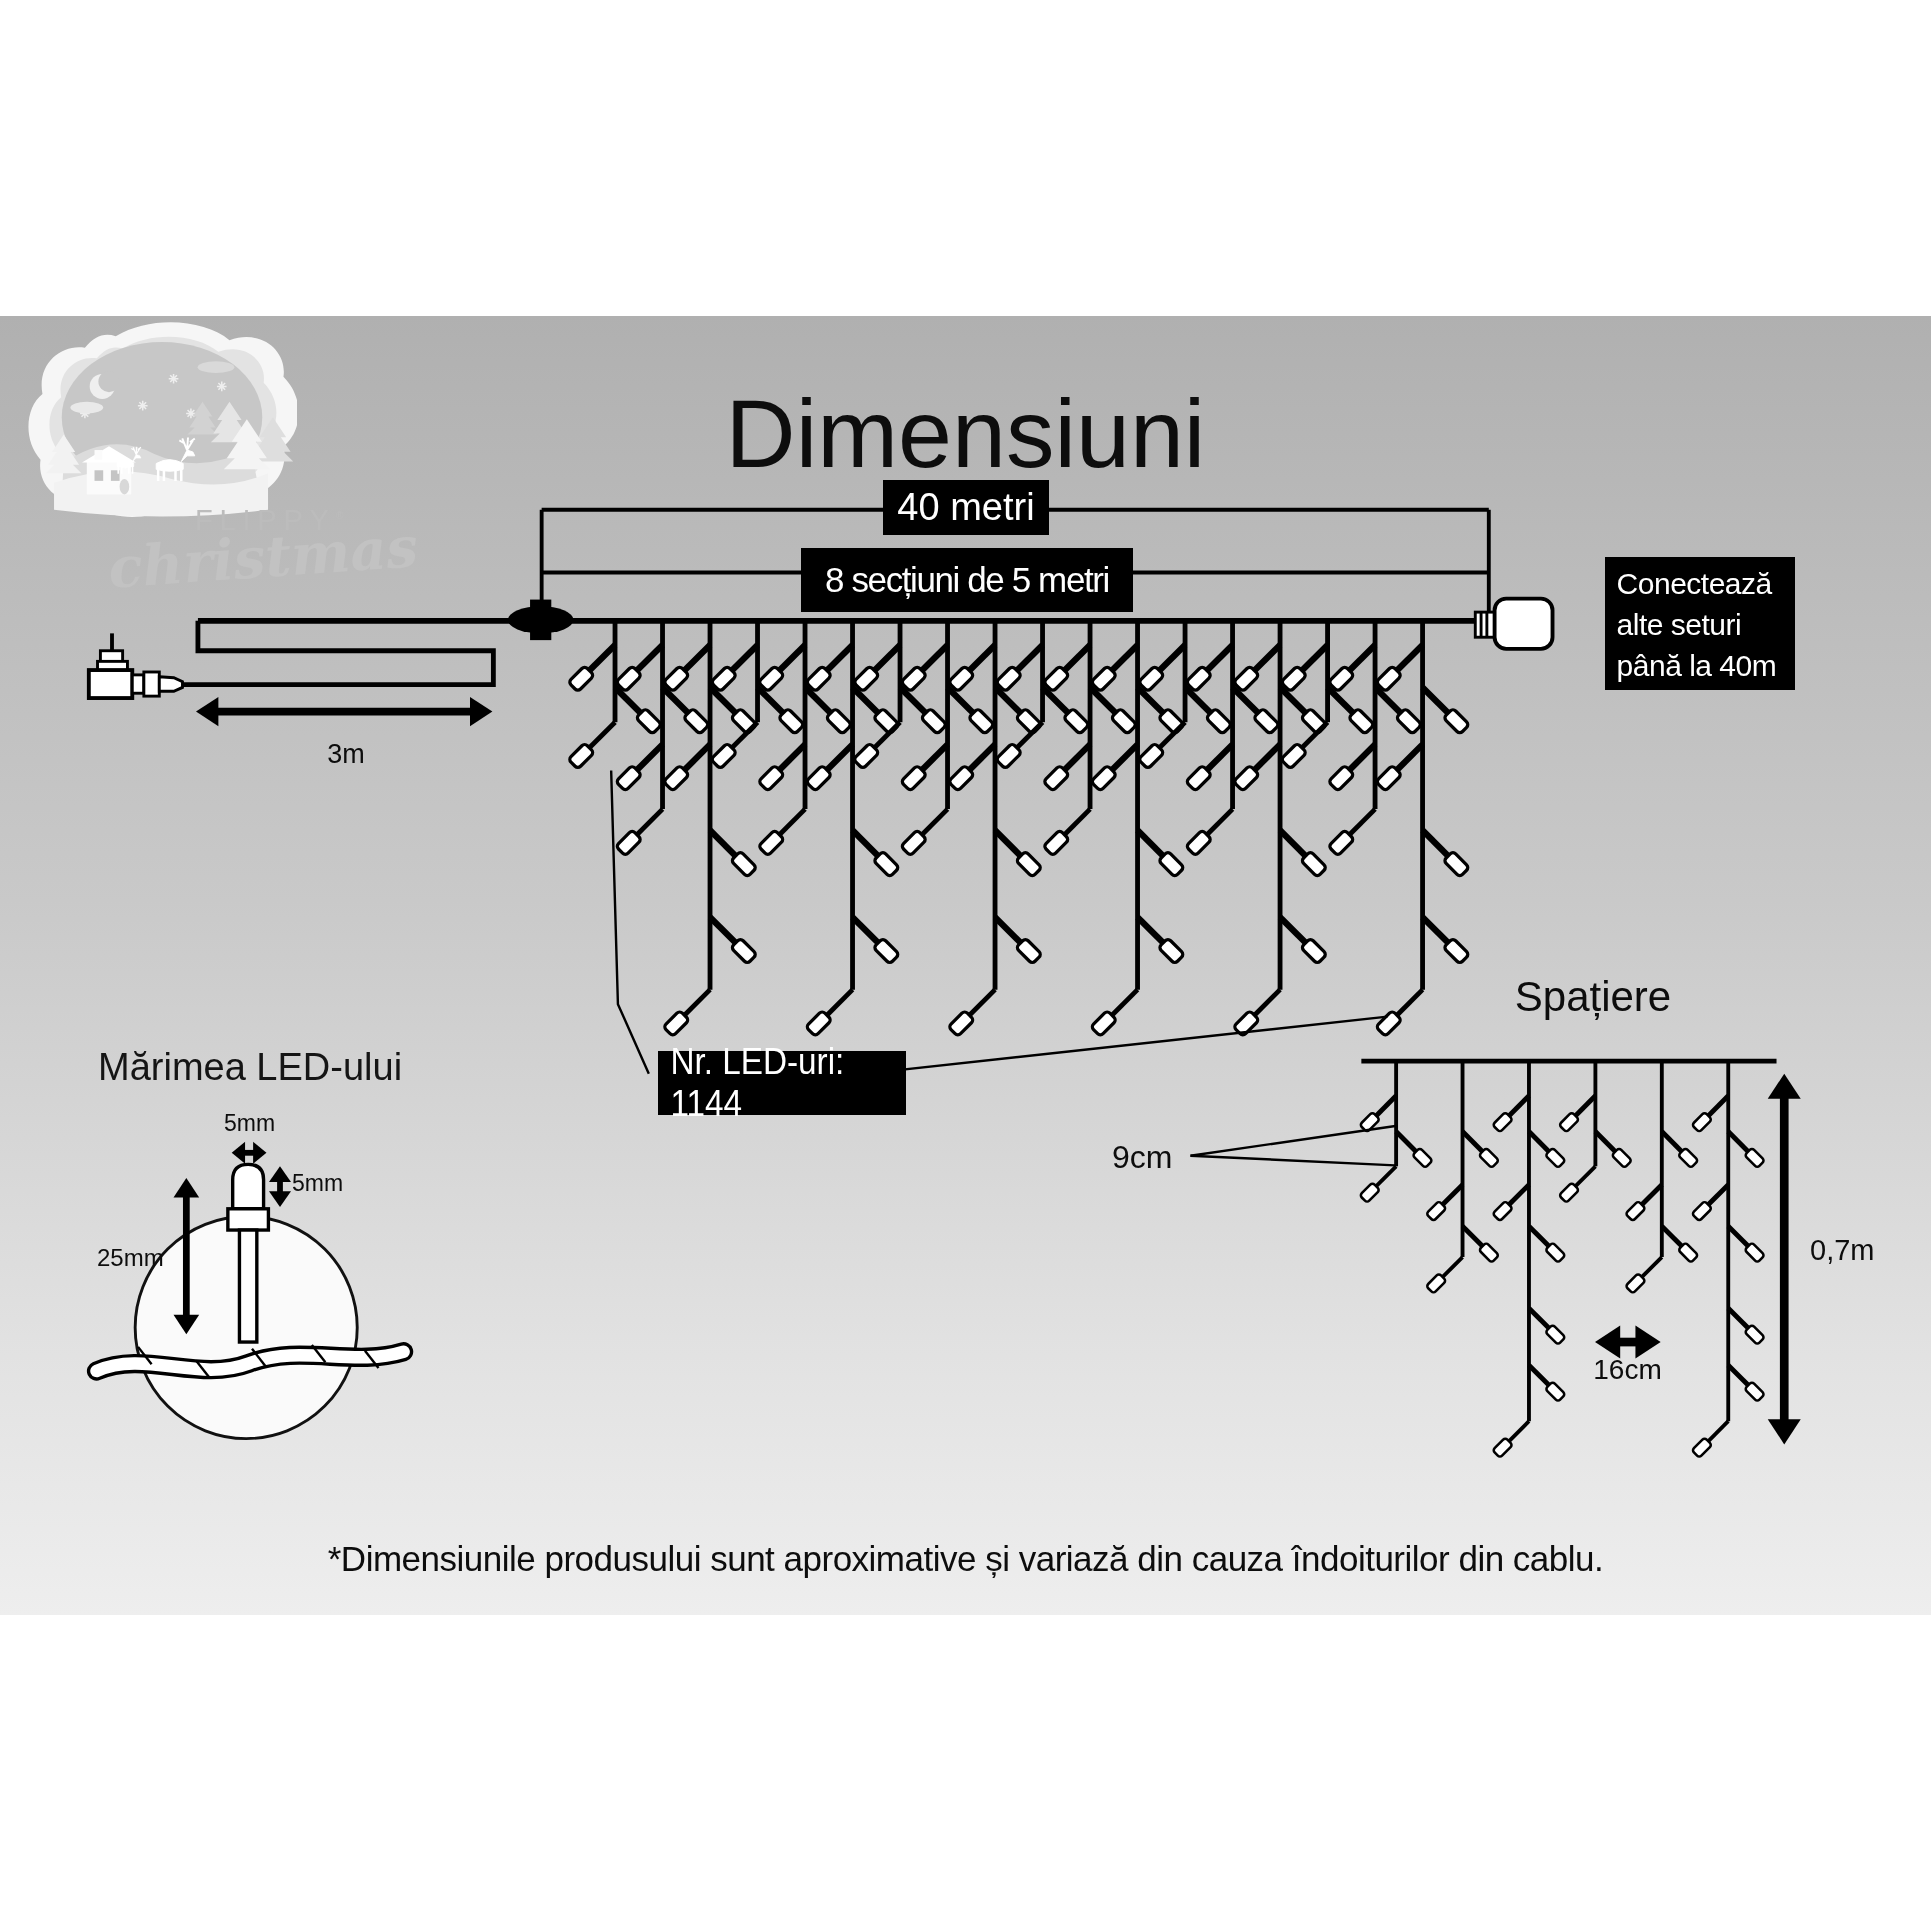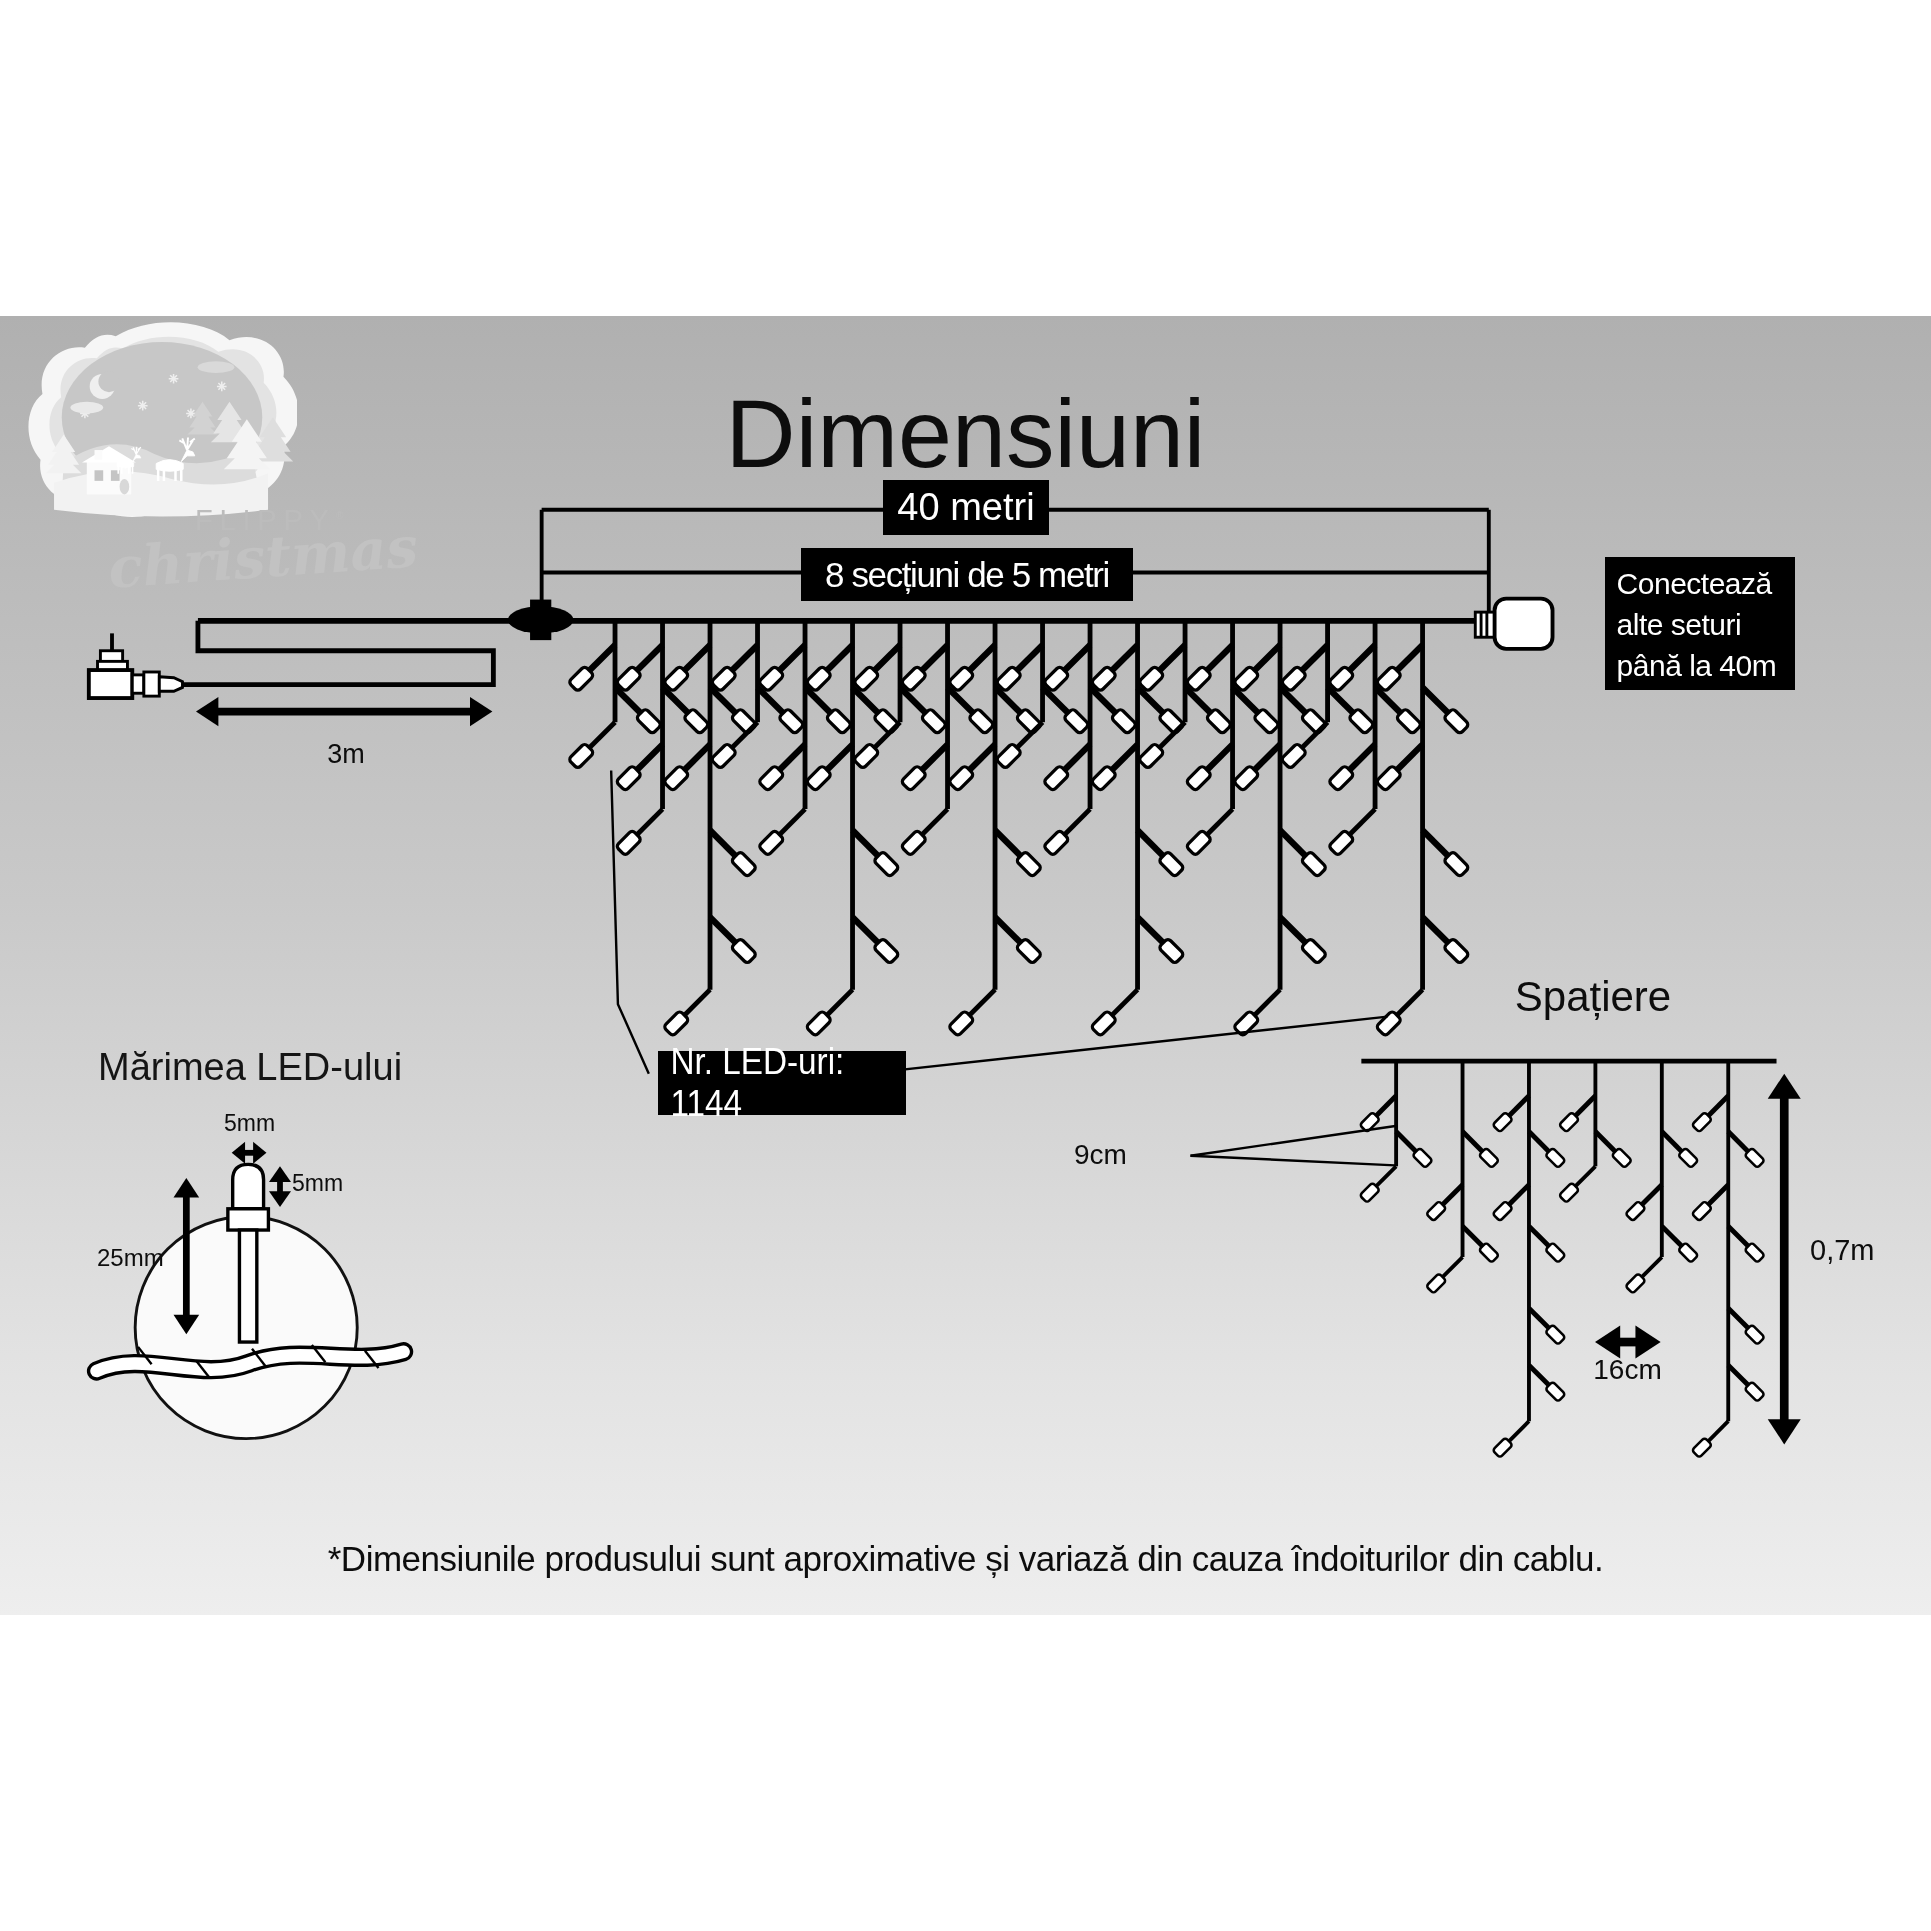--- a/index.html
+++ b/index.html
@@ -7,32 +7,32 @@
          font-family:"Liberation Sans",sans-serif;}
   #gradient-band{position:absolute;left:0;top:316px;width:1931px;height:1299px;
     background:linear-gradient(to bottom,#b0b0b0 0%,#c9c9c9 45%,#e2e2e2 80%,#eeeeee 100%);}
   #art{position:absolute;left:0;top:0;z-index:2;}
   #logo-art{position:absolute;left:27px;top:317px;z-index:2;}
   .txt{position:absolute;z-index:3;color:#0d0d0d;white-space:nowrap;}
   #page-title{left:0;top:378px;width:1931px;text-align:center;font-size:97px;letter-spacing:0;}
   .blackbox{position:absolute;z-index:4;background:#000000;color:#ffffff;}
   #box-total{left:883px;top:480px;width:166px;height:55px;font-size:38px;
              display:flex;align-items:center;justify-content:center;}
-  #box-sections{left:801px;top:548px;width:332px;height:53px;font-size:35px;letter-spacing:-1.4px;
+  #box-sections{left:801px;top:548px;width:332px;height:64px;font-size:35px;letter-spacing:-1.4px;
              display:flex;align-items:center;justify-content:center;}
   #box-connect{left:1588px;top:557px;width:190px;height:133px;font-size:30px;line-height:41px;
              padding-top:5.8px;padding-left:11.6px;box-sizing:border-box;letter-spacing:-0.5px;margin-left:17px;}
   #box-ledcount{left:658px;top:1051px;width:248px;height:64px;font-size:37px;
              display:flex;align-items:center;justify-content:center;}
   #box-ledcount span{transform:scaleX(.9);}
   #box-feature{left:367px;top:1257px;width:263px;height:98px;font-size:31px;line-height:41px;
              padding-top:7.7px;padding-left:13.5px;box-sizing:border-box;letter-spacing:-0.5px;}
   #lbl-lead{left:288px;top:739px;width:116px;text-align:center;font-size:27px;}
   #lbl-spatiere{left:1448px;top:973px;width:290px;text-align:center;font-size:42px;}
-  #lbl-9cm{left:1052px;top:1139px;width:97px;text-align:center;font-size:28px;}
+  #lbl-9cm{left:1112px;top:1139px;width:97px;text-align:left;font-size:32px;}
   #lbl-16cm{left:1560px;top:1354px;width:135px;text-align:center;font-size:28px;}
   #lbl-07m{left:1810px;top:1234px;font-size:29px;}
   #lbl-ledsize-title{left:87px;top:1046px;font-size:38px;color:#151515;margin-left:11px;}
   #lbl-5mm-w{left:201px;top:1110px;width:97px;text-align:center;font-size:23px;}
   #lbl-5mm-h{left:292px;top:1170px;font-size:23px;}
   #lbl-25mm{left:97px;top:1244px;width:79px;font-size:24px;}
   #lbl-disclaimer{left:0;top:1539px;width:1931px;text-align:center;font-size:35px;letter-spacing:-0.5px;}
   #logo-flippy{left:195px;top:504px;font-size:29px;letter-spacing:6.8px;color:#bcbcbc;font-weight:400;}
   #logo-flippy sup{font-size:10.6px;letter-spacing:0;}
   #logo-christmas{left:108px;top:524px;font-size:56px;color:#c2c2c2;

